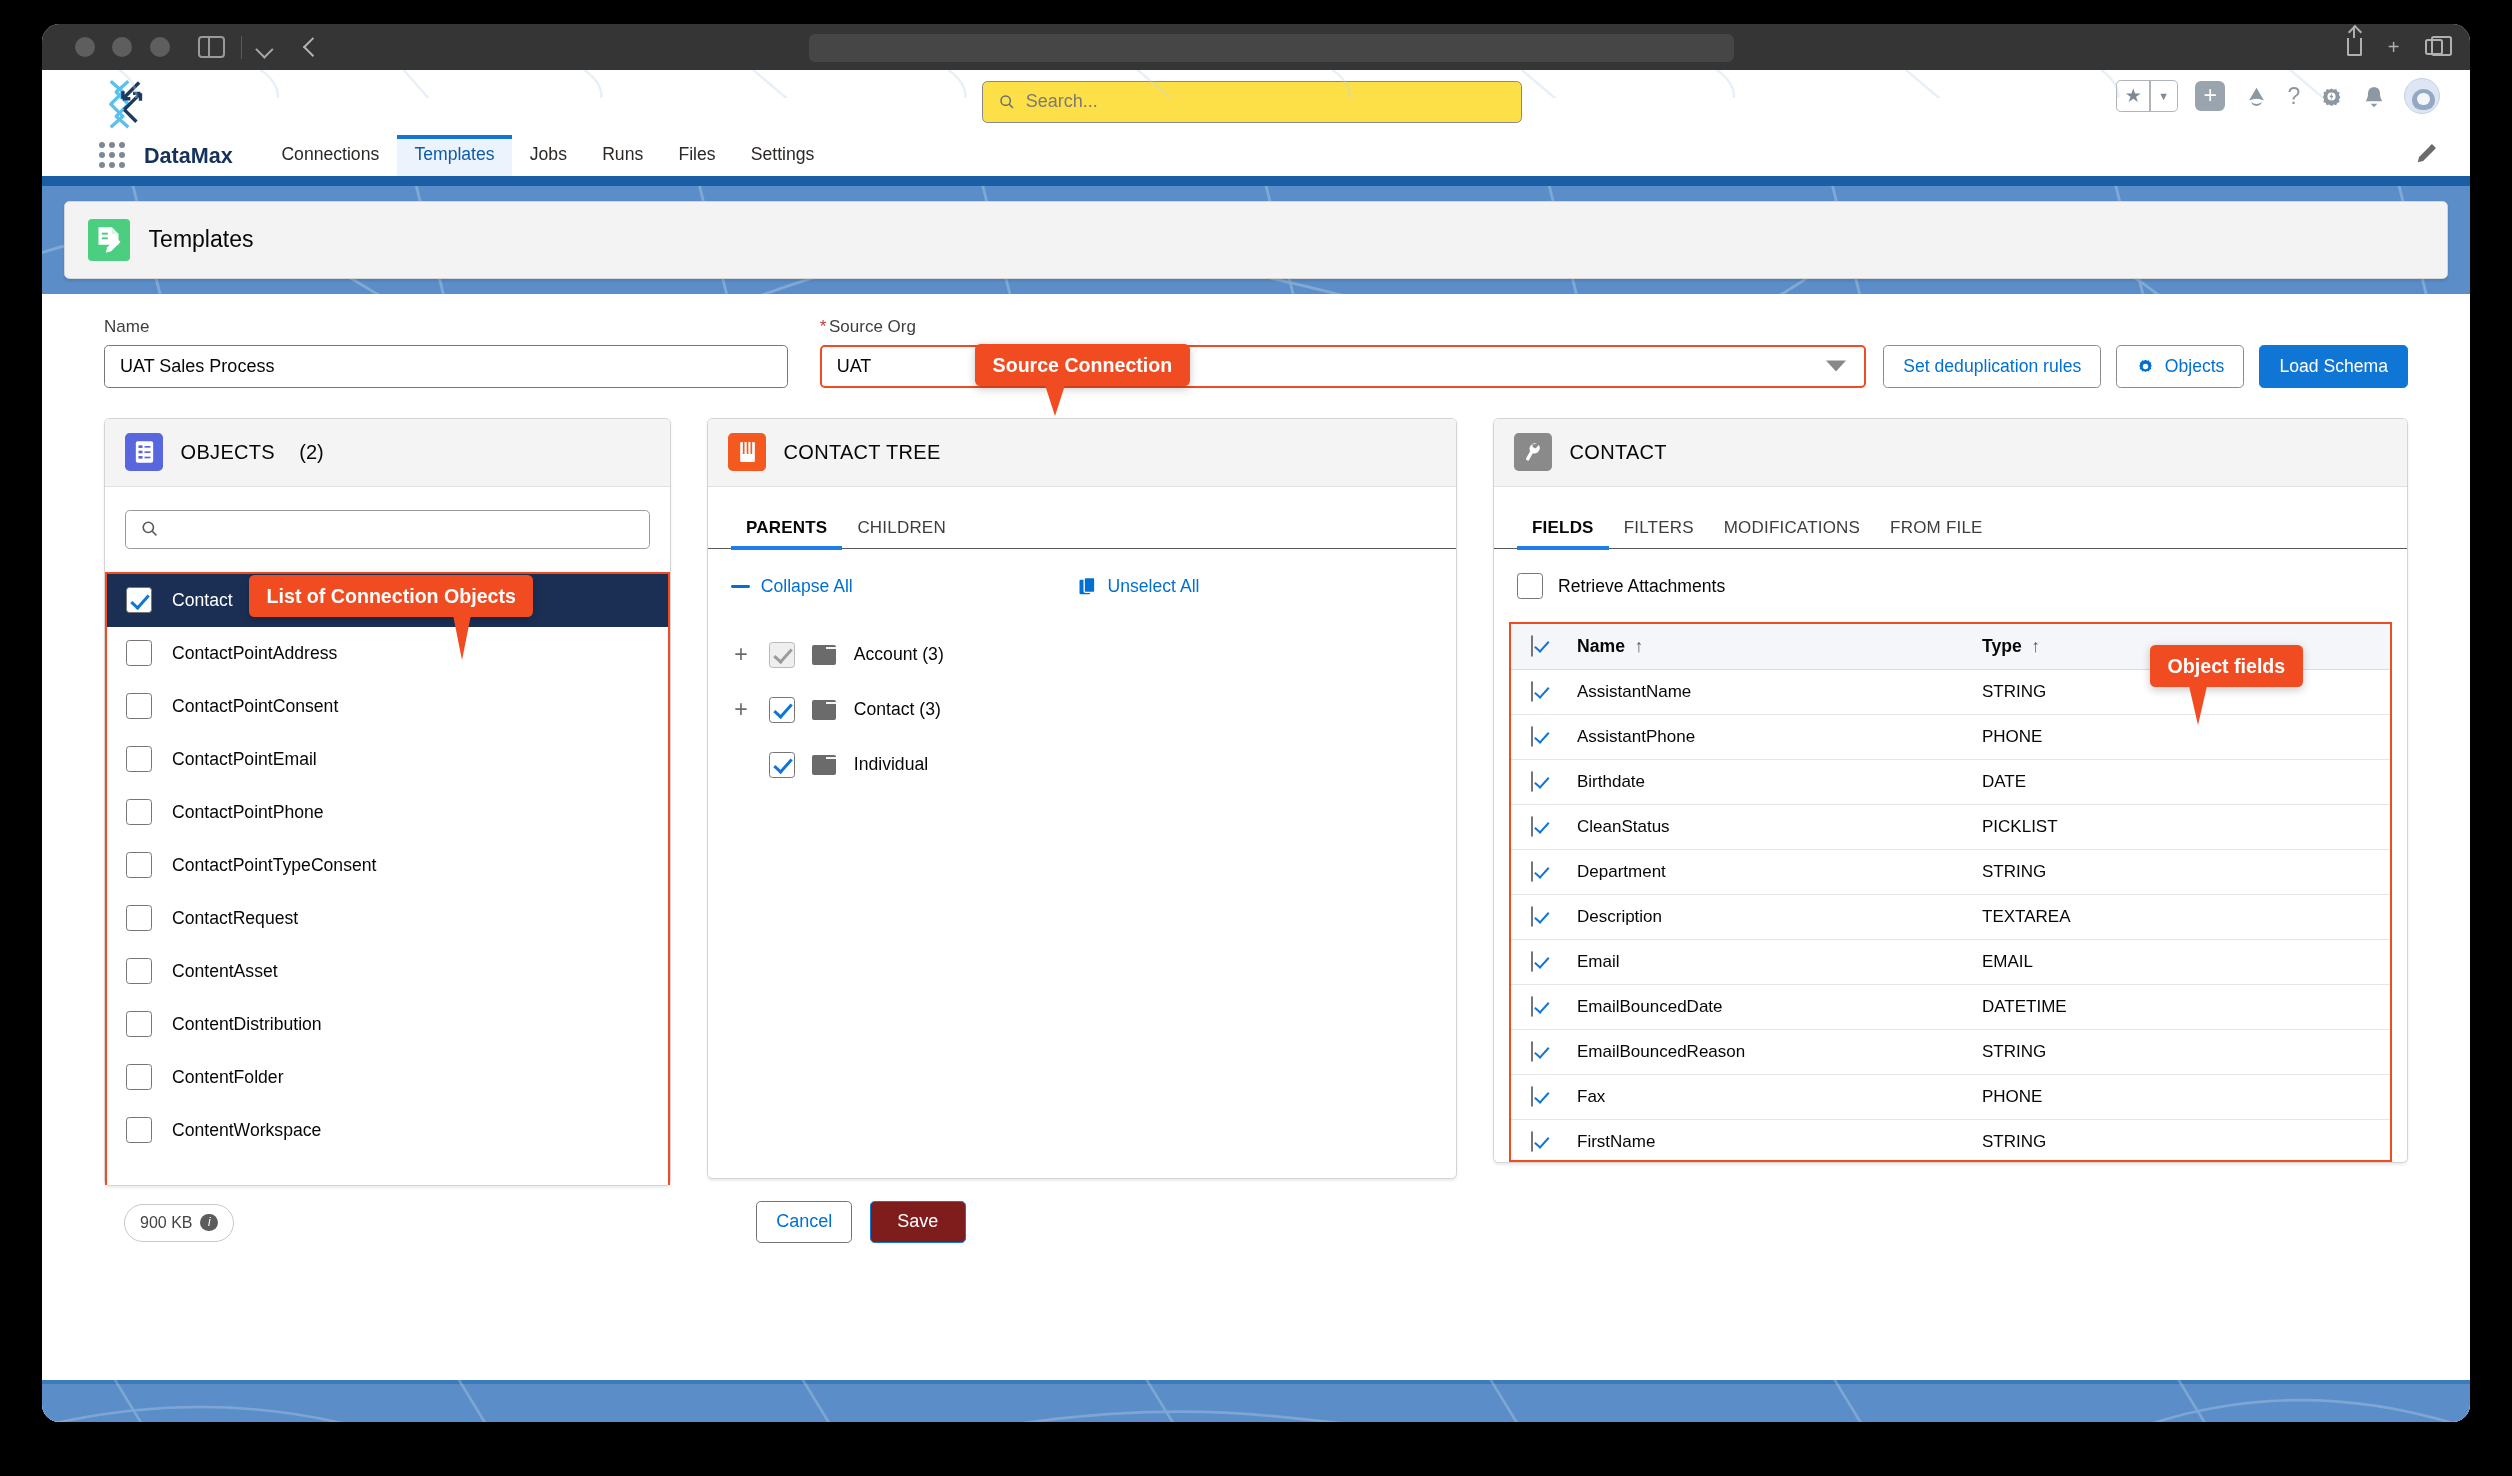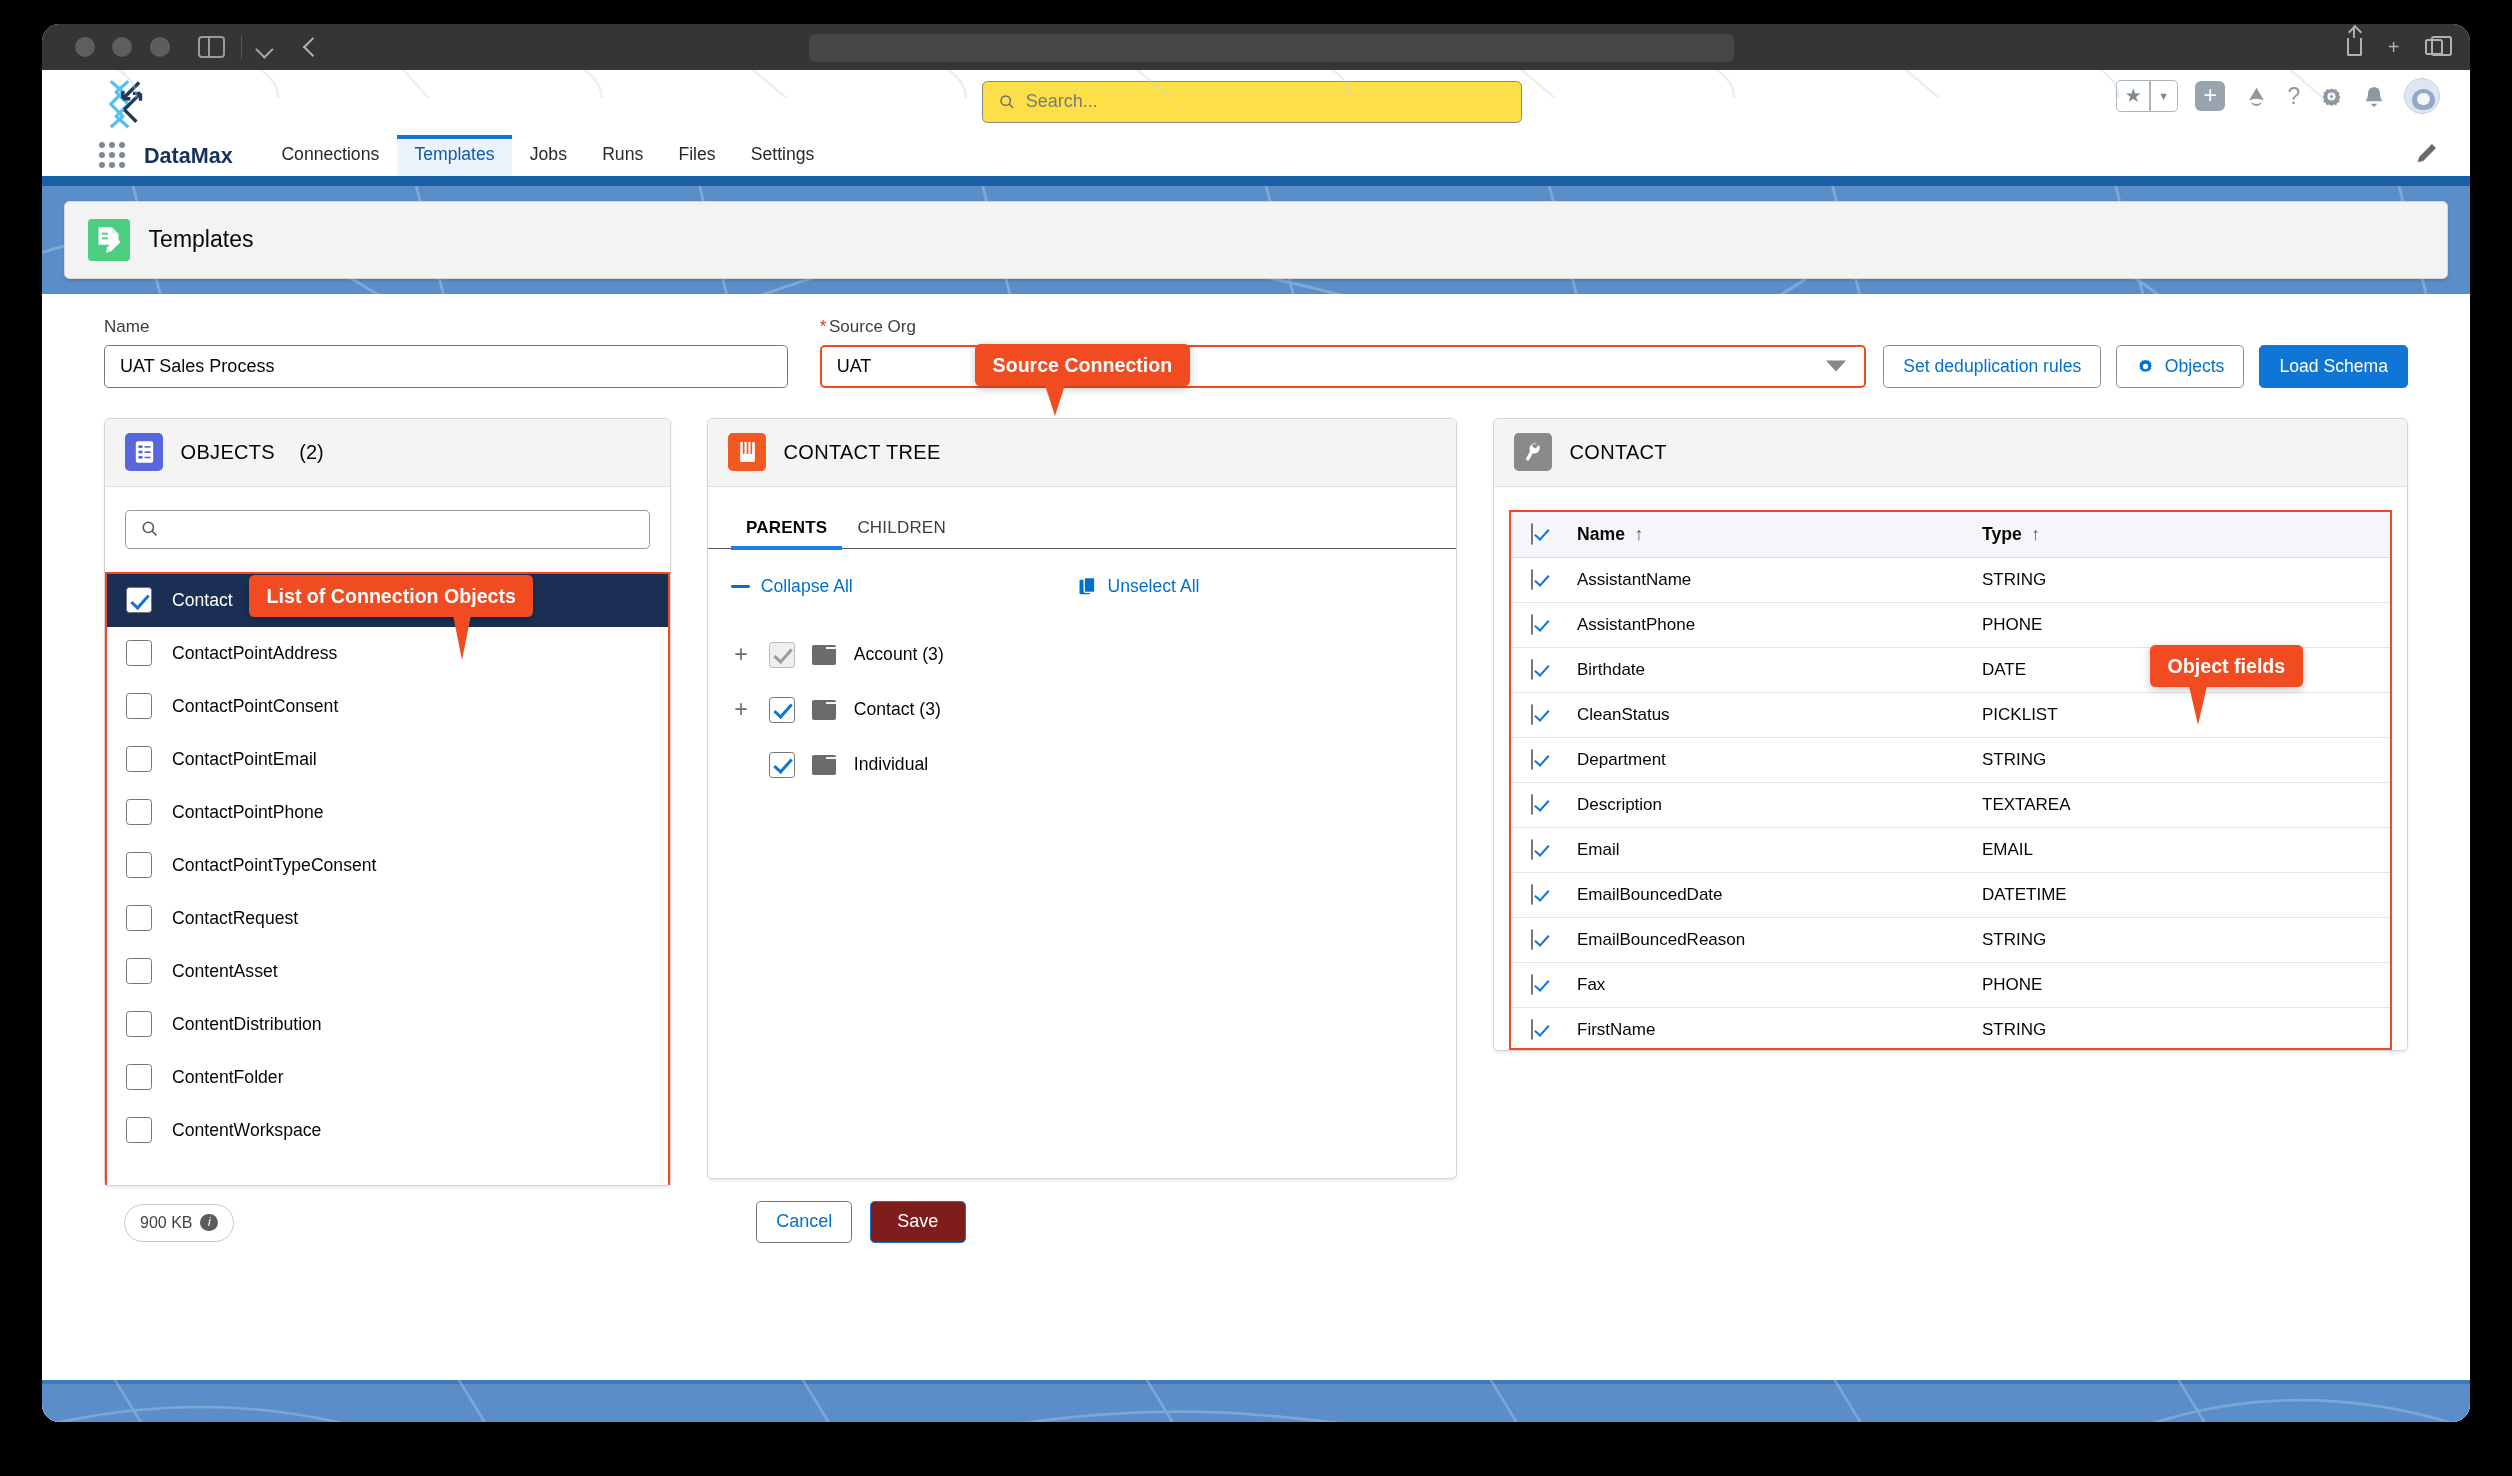--- a/index.html
+++ b/index.html
@@ -711,21 +711,31 @@
       <div class="panel p-right">
         <div class="panel-head">
           <span class="panel-icon" style="background:#8a8a8a">
             <svg width="21.6" height="23" viewBox="0 0 32 34">
               <path d="M22 4 a8 8 0 0 0 -10 11 l-6 11 a3 3 0 0 0 4 3 l6-11 a8 8 0 0 0 9-12 l-5 5 -4-2 -1-4z" fill="#fff"></path>
             </svg>
           </span>
           <span class="panel-title">CONTACT</span>
         </div>
 
-
+        <div class="tabs">
+          <span class="tab active">FIELDS</span>
+          <span class="tab">FILTERS</span>
+          <span class="tab">MODIFICATIONS</span>
+          <span class="tab">FROM FILE</span>
+        </div>
+
+        <div class="retr">
+          <span class="cbx"></span>
+          <span>Retrieve Attachments</span>
+        </div>
 
         <div class="fields-wrap">
           <div class="fld-head">
             <span class="c-check">
               <span class="cbx-sm"></span>
             </span>
             <span class="c-name">
               <span>Name</span><span class="sort-up">↑</span>
             </span>
             <span class="c-type">

